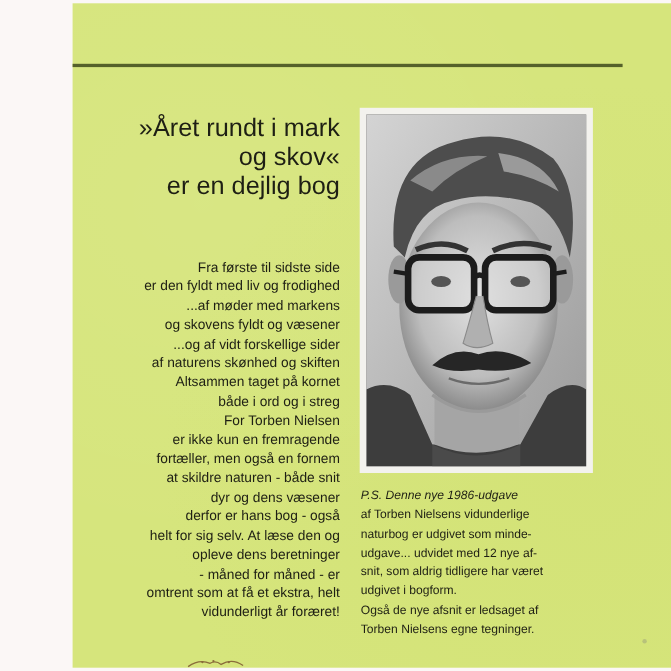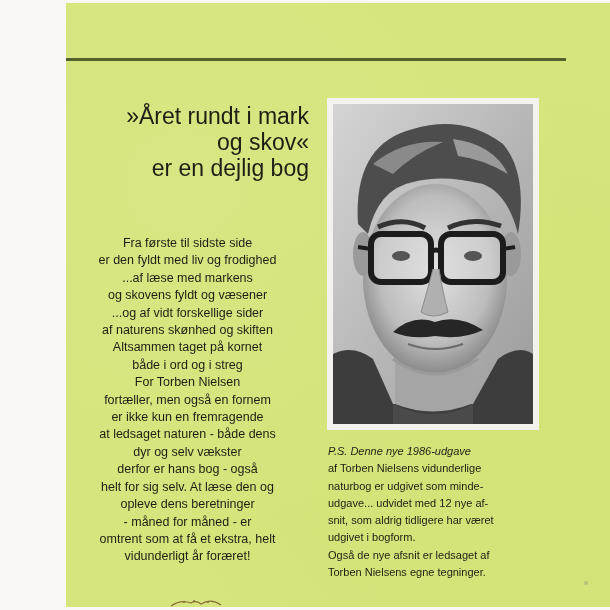--- a/index.html
+++ b/index.html
@@ -41,21 +41,21 @@
       color: #1e1f14;
       margin: 0;
       font-weight: normal;
     }
     .heading span { display: block; }
     .poem {
       position: absolute;
       left: 0;
       top: 232px;
       width: 243px;
-      text-align: center;
+      text-align: right;
       font-family: "Liberation Sans", sans-serif;
       font-size: 12.5px;
       line-height: 17.4px;
       color: #1e1f14;
     }
     .poem span { display: block; white-space: nowrap; }
     .photo-frame {
       position: absolute;
       left: 261px;
       top: 95px;
@@ -107,31 +107,31 @@
 
   <h1 class="heading">
     <span>»Året rundt i mark</span>
     <span>og skov«</span>
     <span>er en dejlig bog</span>
   </h1>
 
   <div class="poem">
     <span>Fra første til sidste side</span>
     <span>er den fyldt med liv og frodighed</span>
-    <span>...af læse med markens</span>
+    <span>...af møder med markens</span>
     <span>og skovens fyldt og væsener</span>
     <span>...og af vidt forskellige sider</span>
     <span>af naturens skønhed og skiften</span>
     <span>Altsammen taget på kornet</span>
     <span>både i ord og i streg</span>
     <span>For Torben Nielsen</span>
+    <span>er ikke kun en fremragende</span>
     <span>fortæller, men også en fornem</span>
-    <span>er ikke kun en fremragende</span>
-    <span>at ledsaget naturen - både dens</span>
-    <span>dyr og selv vækster</span>
+    <span>at skildre naturen - både snit</span>
+    <span>dyr og dens væsener</span>
     <span>derfor er hans bog - også</span>
     <span>helt for sig selv. At læse den og</span>
     <span>opleve dens beretninger</span>
     <span>- måned for måned - er</span>
     <span>omtrent som at få et ekstra, helt</span>
     <span>vidunderligt år foræret!</span>
   </div>
 
   <div class="photo-frame">
     <div class="photo">

